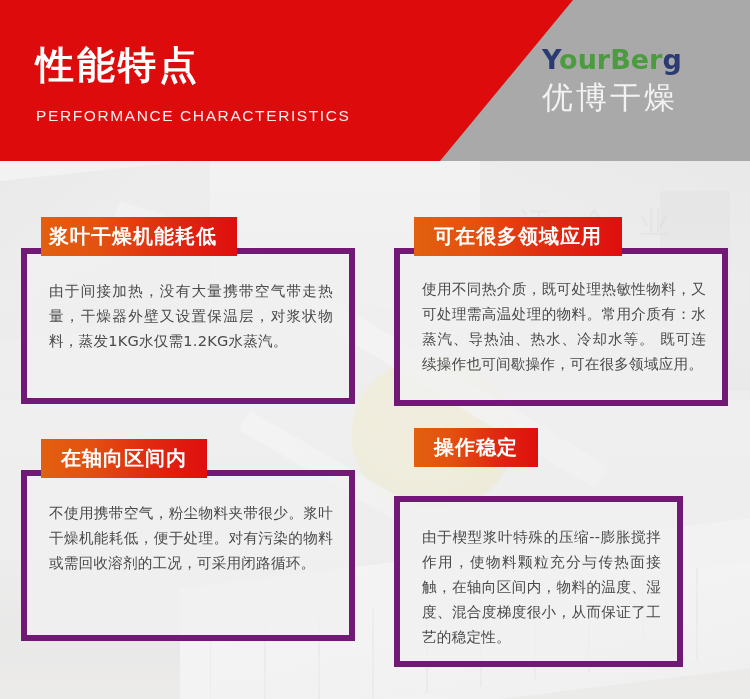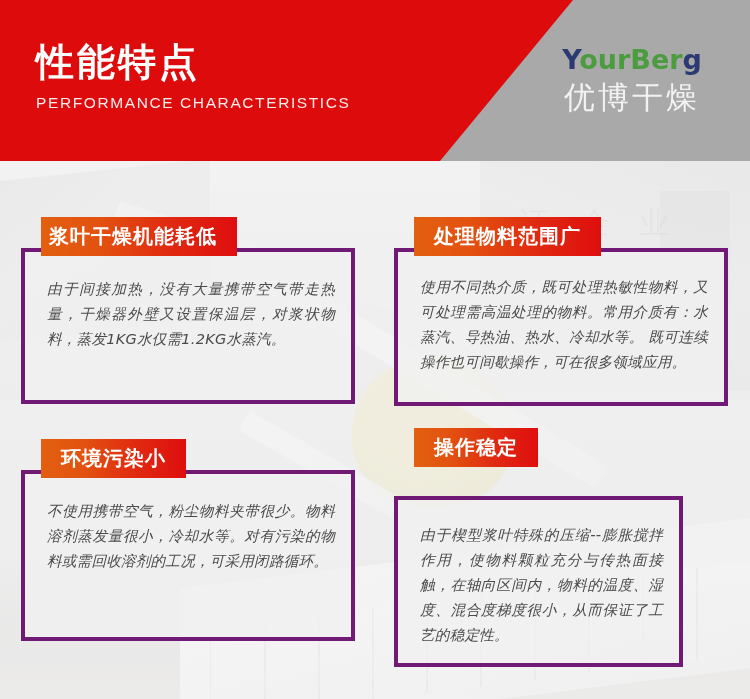--- a/index.html
+++ b/index.html
@@ -130,34 +130,33 @@
     left: 36px;
     top: 44px;
     color: #ffffff;
   }
   .header-title-cn {
     font-size: 38px;
     font-weight: bold;
     letter-spacing: 3px;
     line-height: 1.12;
     color: #ffffff;
-    font-family: Liberation Mono, monospace;
+    font-family: Liberation Serif, serif;
   }
   .header-title-en {
-    margin-top: 7px;
+    margin-top: 20px;
     font-size: 15.5px;
     letter-spacing: 1.6px;
     color: #fdecec;
     font-family: "Liberation Sans", sans-serif;
   }
   .brand {
     position: absolute;
     right: 28px;
     top: 46px;
-    text-align: center;
     width: 180px;
   }
   .brand-latin {
     font-size: 27px;
     font-weight: bold;
     letter-spacing: 0px;
     color: #2b3a72;
     line-height: 1;
     font-family: "DejaVu Sans", sans-serif;
     white-space: nowrap;
@@ -169,23 +168,22 @@
     letter-spacing: 3px;
     color: #f2f2f2;
     line-height: 1;
     font-family: "DejaVu Sans", sans-serif;
     white-space: nowrap;
   }
 
   
   .card {
     position: absolute;
-    border: 4px solid #701a75;
+    border: 6px solid #701a75;
     background: rgba(240,240,240,.80);
-    font-style: italic;
   }
   .card-title {
     position: absolute;
     height: 39px;
     display: flex;
     align-items: center;
     padding: 0 20px;
     background: linear-gradient(90deg, #e2600f 0%, #e35110 30%, #e02a10 65%, #df0e0e 100%);
     color: #ffffff;
     font-size: 20px;
@@ -254,25 +252,25 @@
   </div>
 
   <div class="card" id="card-1">
     <div class="card-body">由于间接加热，没有大量携带空气带走热量，干燥器外壁又设置保温层，对浆状物料，蒸发1KG水仅需1.2KG水蒸汽。</div>
   </div>
   <div class="card-title" id="title-1">浆叶干燥机能耗低</div>
 
   <div class="card" id="card-2">
     <div class="card-body card-2-body">使用不同热介质，既可处理热敏性物料，又可处理需高温处理的物料。常用介质有：水蒸汽、导热油、热水、冷却水等。 既可连续操作也可间歇操作，可在很多领域应用。</div>
   </div>
-  <div class="card-title" id="title-2">处理物料范围广</div>
+  <div class="card-title" id="title-2">可在很多领域应用</div>
 
   <div class="card" id="card-3">
-    <div class="card-body">不使用携带空气，粉尘物料夹带很少。物料溶剂蒸发量很小，冷却水等。对有污染的物料或需回收溶剂的工况，可采用闭路循环。</div>
-  </div>
-  <div class="card-title" id="title-3">环境污染小</div>
+    <div class="card-body">不使用携带空气，粉尘物料夹带很少。浆叶干燥机能耗低，便于处理。对有污染的物料或需回收溶剂的工况，可采用闭路循环。</div>
+  </div>
+  <div class="card-title" id="title-3">在轴向区间内</div>
 
   <div class="card" id="card-4">
     <div class="card-body card-4-body">由于楔型浆叶特殊的压缩--膨胀搅拌作用，使物料颗粒充分与传热面接触，在轴向区间内，物料的温度、湿度、混合度梯度很小，从而保证了工艺的稳定性。</div>
   </div>
   <div class="card-title" id="title-4">操作稳定</div>
 
 </div>
 
 </body></html>

